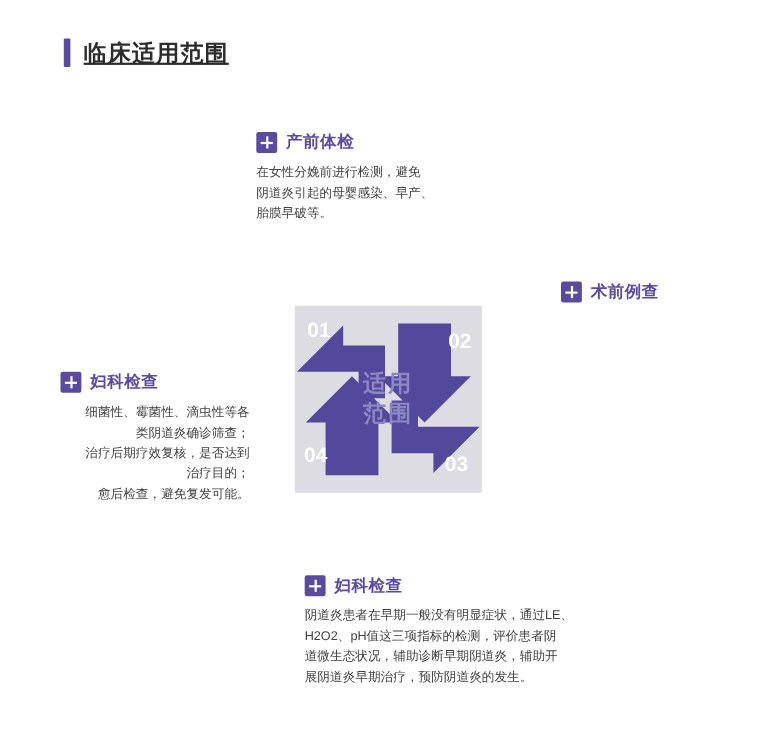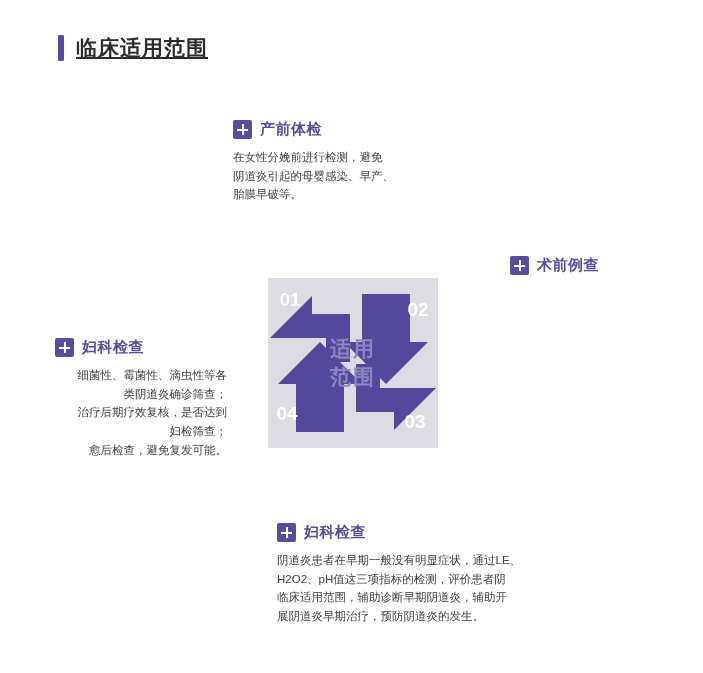--- a/index.html
+++ b/index.html
@@ -185,26 +185,26 @@
 </div>
 
 <div class="callout" id="callout-gynecology">
   <div class="callout-head">
     <div class="plus-badge"></div>
     <div class="callout-title">妇科检查</div>
   </div>
   <div class="callout-body">细菌性、霉菌性、滴虫性等各
 类阴道炎确诊筛查；
 治疗后期疗效复核，是否达到
-妇检筛查；
+治疗目的；
 愈后检查，避免复发可能。</div>
 </div>
 
 <div class="callout" id="callout-screening">
   <div class="callout-head">
     <div class="plus-badge"></div>
     <div class="callout-title">妇科检查</div>
   </div>
   <div class="callout-body">阴道炎患者在早期一般没有明显症状，通过LE、
 H2O2、pH值这三项指标的检测，评价患者阴
-临床适用范围，辅助诊断早期阴道炎，辅助开
+道微生态状况，辅助诊断早期阴道炎，辅助开
 展阴道炎早期治疗，预防阴道炎的发生。</div>
 </div>
 
 </body></html>

